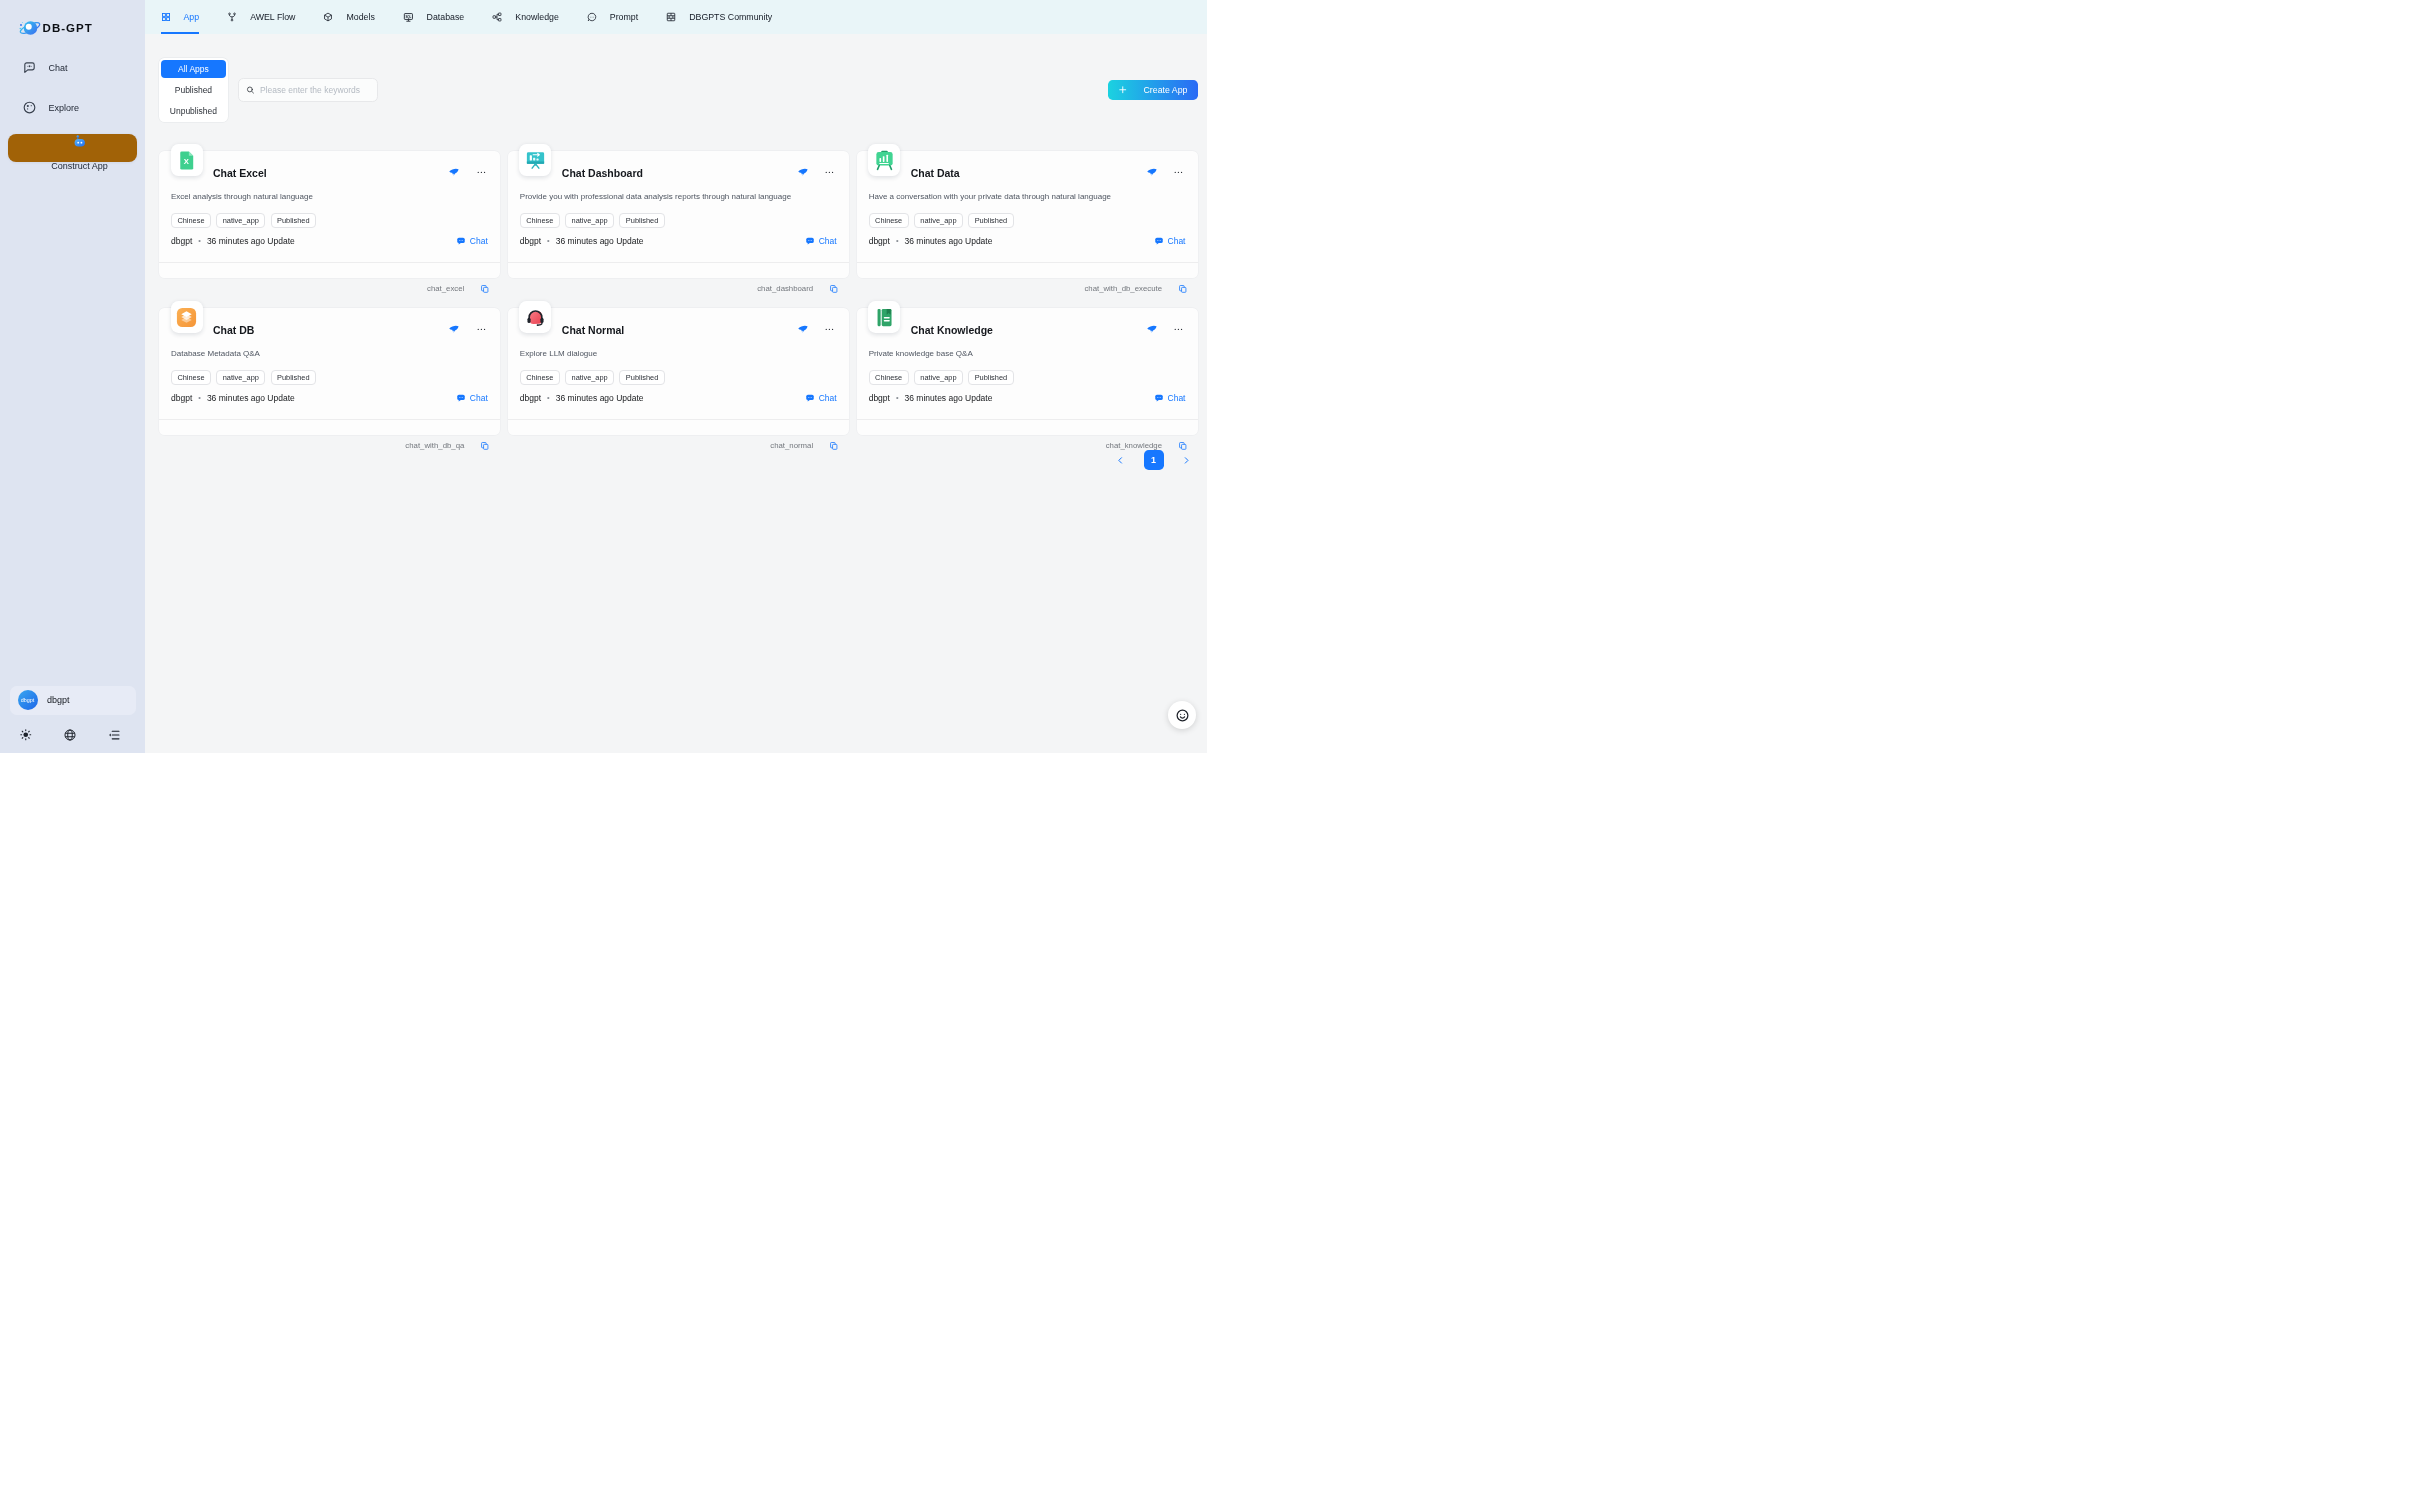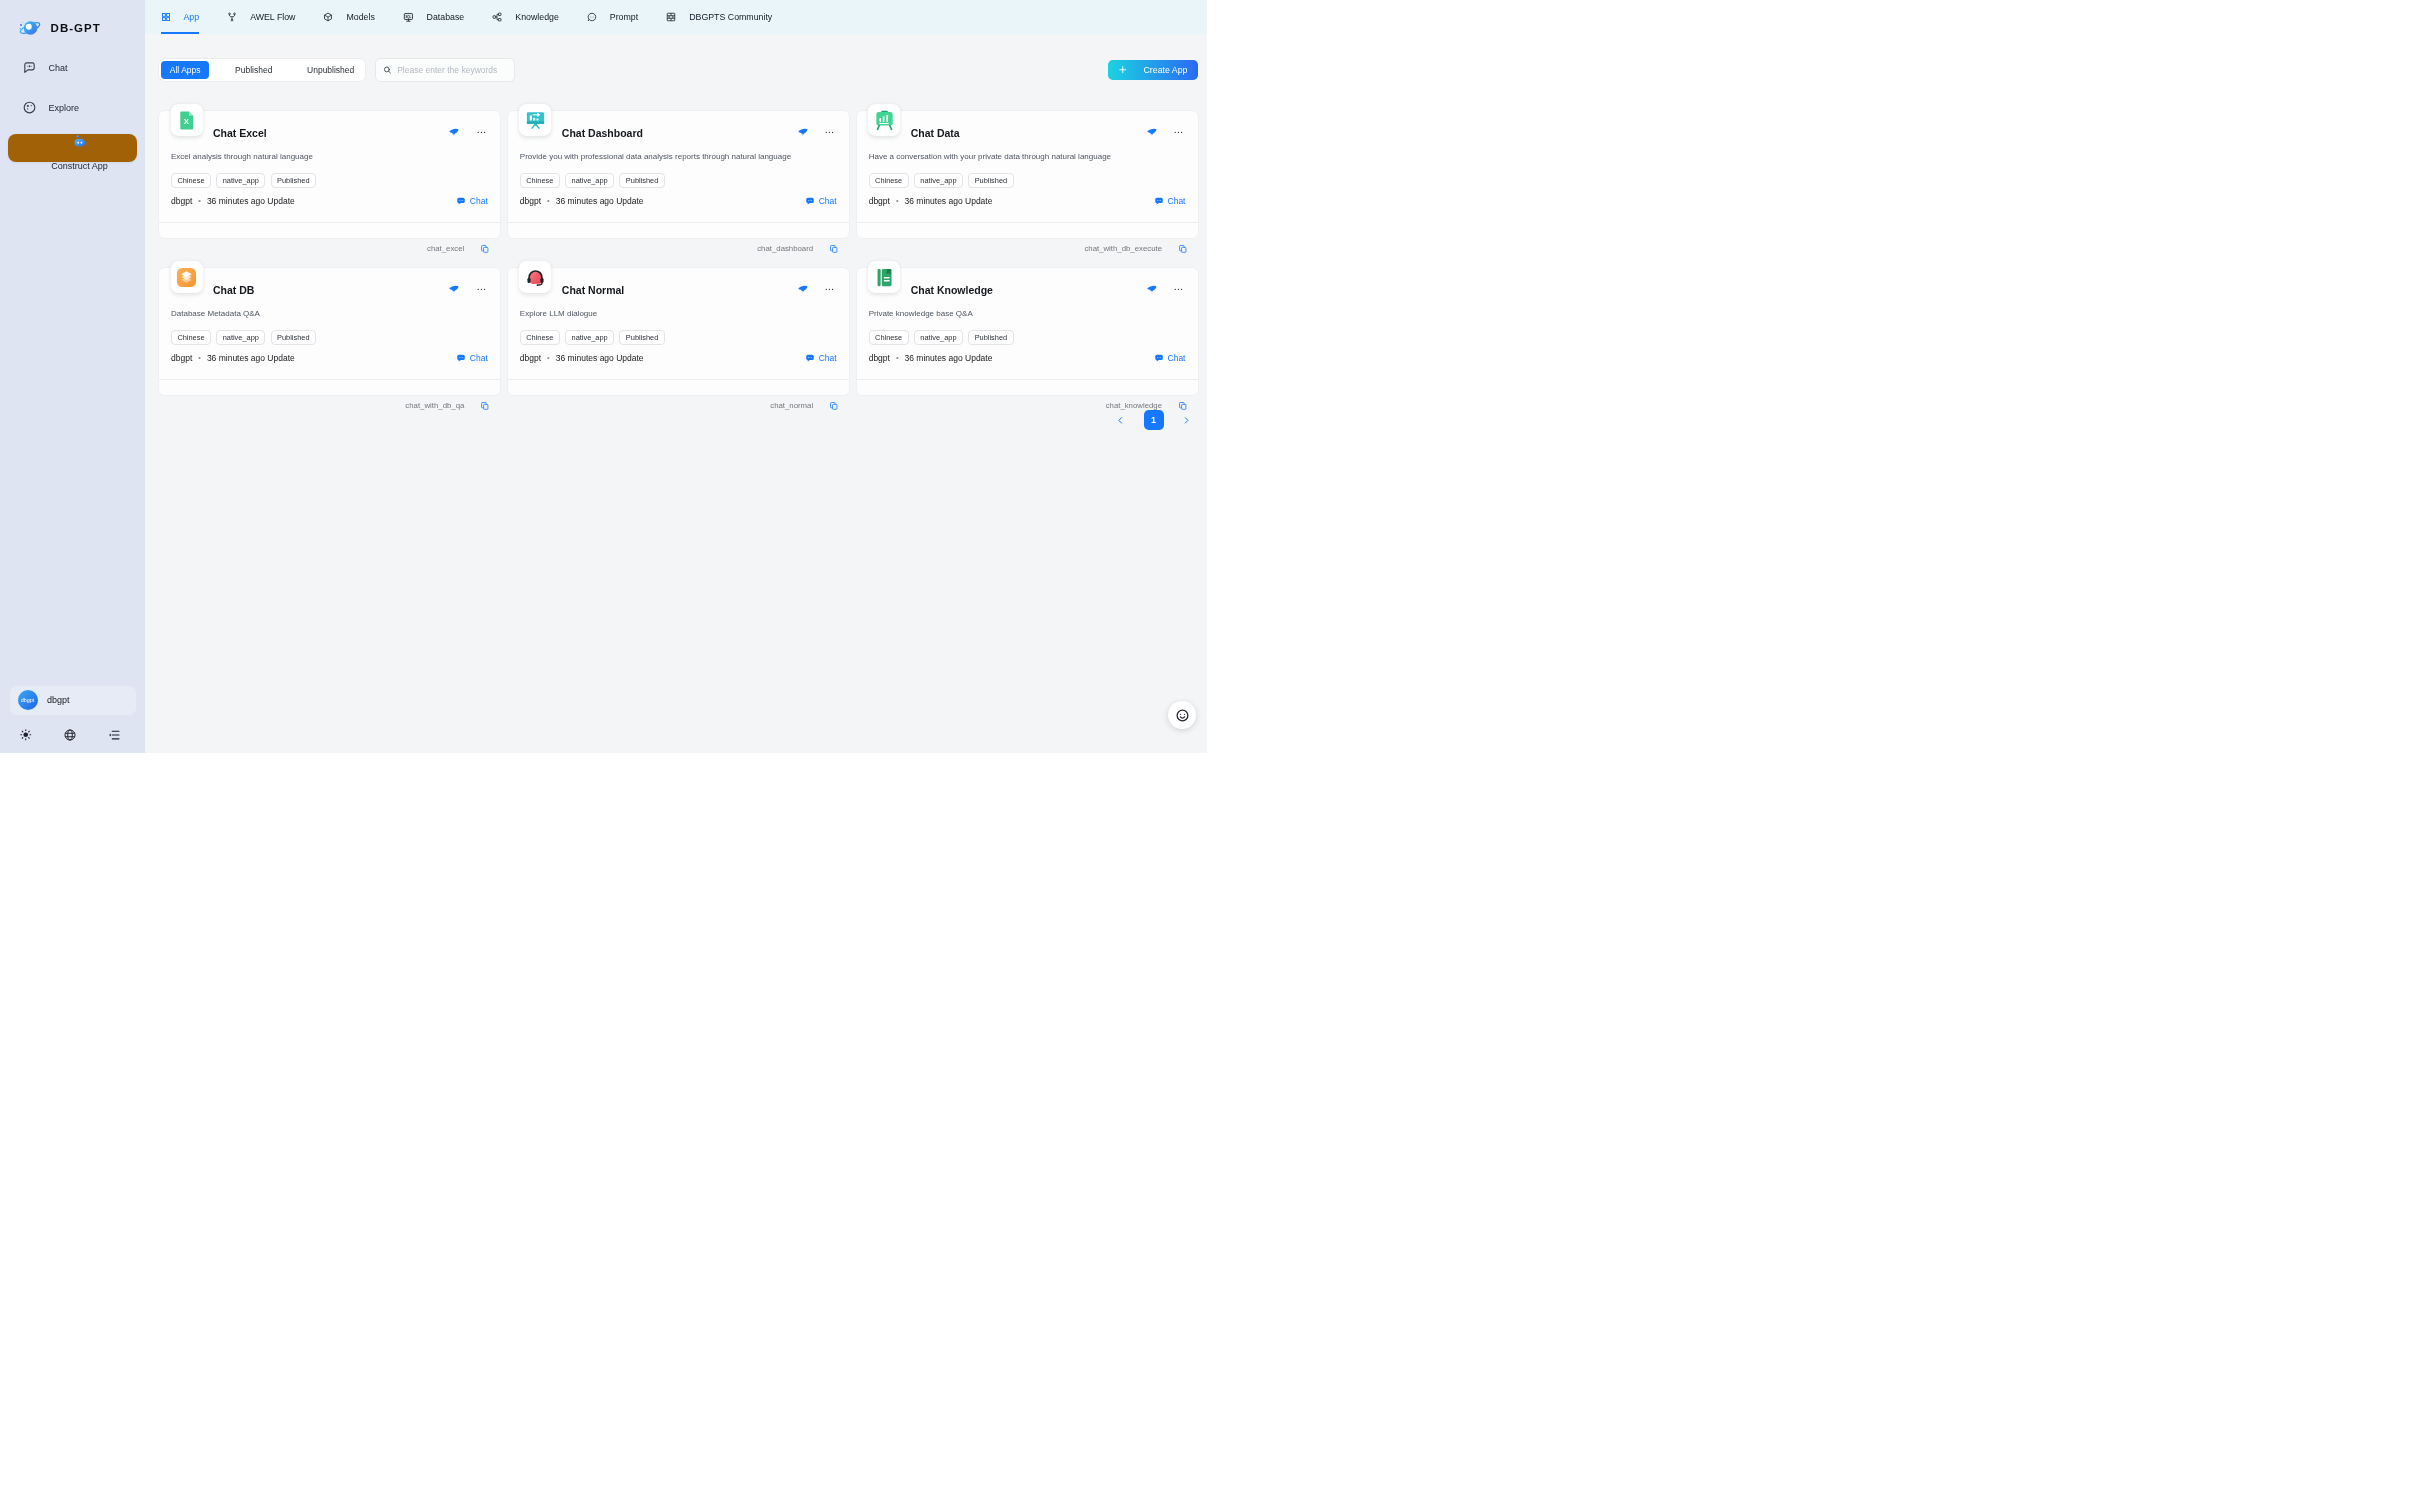--- a/index.html
+++ b/index.html
@@ -1,42 +1,42 @@
 <!DOCTYPE html>
 <html style="font-size:10.8px"><head>
 <meta charset="utf-8">
 <style>
   * { margin:0; padding:0; box-sizing:border-box; }
   html,body { font-family:"Liberation Sans", sans-serif; }
   .app { width:1207px; height:753px; display:flex; overflow:hidden; background:#f4f5f6; position:relative; }
 
   
   .sidebar { width:145px; background:#dee4f1; display:flex; flex-direction:column; padding:16px 0 6.8px; flex-shrink:0; }
-  .logo { display:flex; align-items:center; gap:9px; margin-left:17.6px; height:24px; }
+  .logo { display:flex; align-items:center; gap:1px; margin-left:17.6px; height:24px; }
   .logo-word { font-size:11.5px; font-weight:bold; letter-spacing:1px; color:#0c0f14; }
   .menu { margin-top:13.5px; display:flex; flex-direction:column; gap:12px; padding:0 8px; }
   .menu-item { display:flex; align-items:center; gap:11.5px; height:28px; padding-left:14px; border-radius:8px; font-size:9px; color:#1c2330; cursor:pointer; }
   .menu-item.active { background:#a16207; box-shadow:0 0.7px 2.7px rgba(30,40,80,.06);flex-direction:column; }
   .menu-item svg { flex-shrink:0; }
   .side-bottom { margin-top:auto; }
   .user-chip { margin:0 9.5px 13.5px; height:29px; border-radius:6.8px; background:#e7ebf6; display:flex; align-items:center; gap:9.5px; padding-left:8px; cursor:pointer; }
   .avatar { width:20px; height:20px; border-radius:50%; background:linear-gradient(135deg,#39a7f0,#1d66e8); color:#fff; font-size:5.4px; display:flex; align-items:center; justify-content:center; }
   .user-name { font-size:9px; color:#14181f; }
   .side-icons { display:flex; align-items:center; justify-content:space-between; padding:0 24px 4px 19px; }
   .icon-btn { background:none; border:none; cursor:pointer; color:#1d222b; display:flex; align-items:center; }
 
   
   .main { flex:1; display:flex; flex-direction:column; min-width:0; }
   .topnav { height:34px; background:#e9f5f8; display:flex; align-items:stretch; padding-left:15.5px; gap:28px; flex-shrink:0; }
   .tab { display:flex; align-items:center; gap:13px; font-size:8.8px; color:#151b26; position:relative; cursor:pointer; white-space:nowrap; }
   .tab.active { color:#1677ff; }
   .tab.active::after { content:""; position:absolute; left:0; right:0; bottom:0; height:2px; background:#1677ff; }
 
   .toolbar { display:flex; align-items:center; margin:24px 9.5px 0 14px; }
-  .segmented { background:#fff; border-radius:5.4px; padding:2px; display:flex; gap:17px; box-shadow:0 0 0 0.7px rgba(20,30,60,.05); }
+  .segmented { background:#fff; border-radius:5.4px; padding:2px; display:flex; gap:3px; box-shadow:0 0 0 0.7px rgba(20,30,60,.05);flex-direction:column; }
   .seg-item { font-size:8.5px; color:#2c3138; padding:4px 8.8px; border-radius:4px; border:none; background:transparent; cursor:pointer; }
   .seg-item.active { background:#1677ff; color:#fff; }
   .searchbox { margin-left:10px; width:140px; height:24px; border:0.7px solid #e7e8ea; background:#fbfcfc; border-radius:5.4px; display:flex; align-items:center; gap:5.4px; padding:0 6.8px; }
   .searchbox input { border:none; outline:none; background:transparent; font-size:8.5px; width:100%; color:#333; font-family:"Liberation Sans",sans-serif; }
   .searchbox input::placeholder { color:#b4bac2; }
   .create-btn { margin-left:auto; height:20px; padding:0 10px; border:none; border-radius:4.7px; background:linear-gradient(90deg,#1bd2e0,#2a6af5); color:#fff; font-size:8.8px; display:flex; align-items:center; gap:16px; cursor:pointer; font-family:"Liberation Sans",sans-serif; }
 
   .cards { display:grid; grid-template-columns:repeat(3,1fr); column-gap:8px; row-gap:30px; margin:29px 9.5px 0 14px; }
   .card { position:relative; background:#fdfdfd; border-radius:5.4px; height:127px; box-shadow:0 0 0 0.7px rgba(20,30,60,.03); cursor:pointer; }
   .tile { position:absolute; top:-6.8px; left:11.5px; width:32px; height:32px; background:#fff; border-radius:7.4px; box-shadow:0 1.4px 4.7px rgba(20,30,60,.12); display:flex; align-items:center; justify-content:center; }

